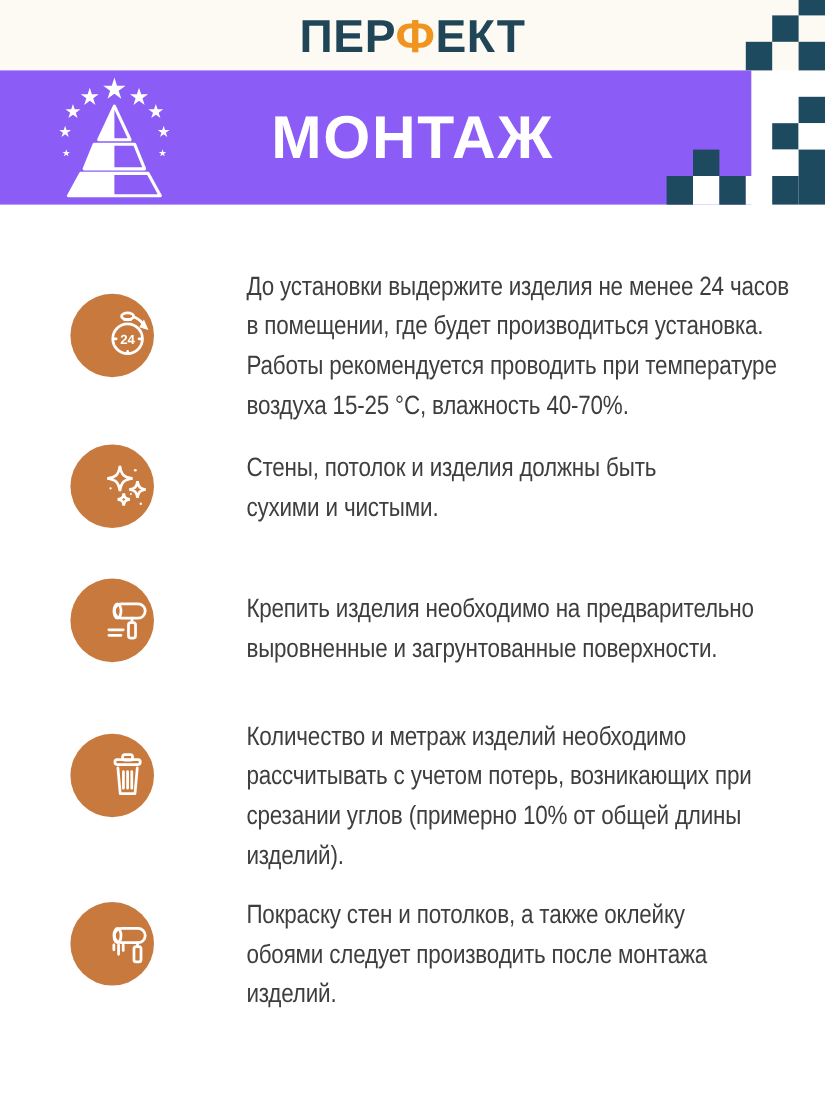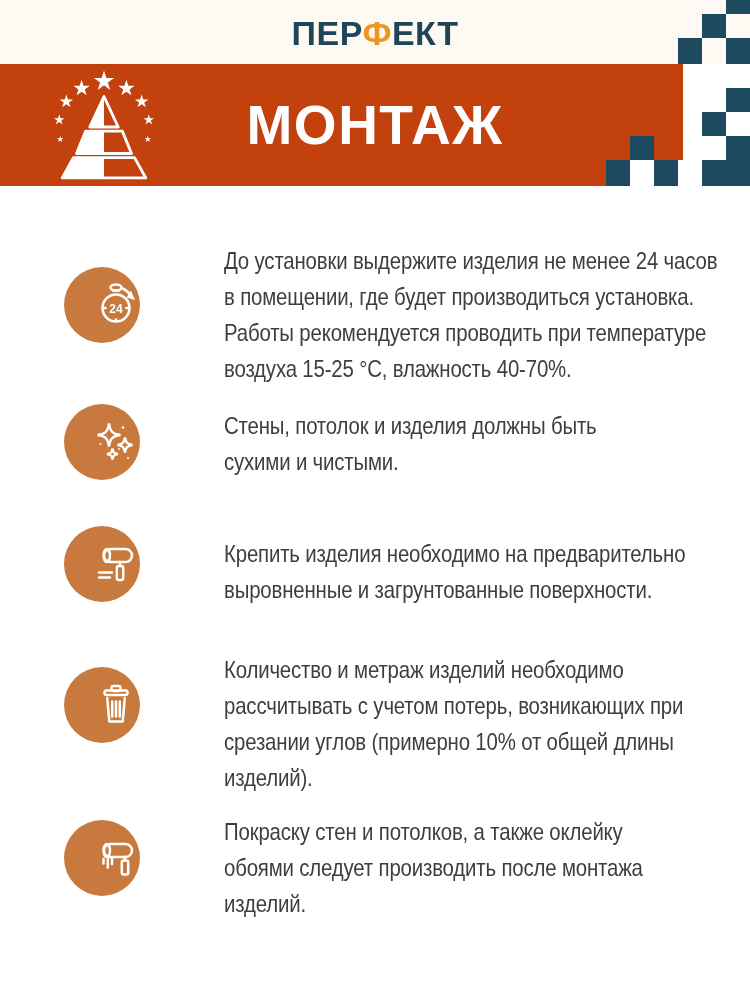--- a/index.html
+++ b/index.html
@@ -3,27 +3,27 @@
 <meta charset="utf-8">
 <style>
   html,body{margin:0;padding:0;}
   .page{
     position:relative;width:750px;height:1000px;overflow:hidden;
     background:#ffffff;font-family:"Liberation Sans","DejaVu Sans",sans-serif;
   }
   .top-strip{position:absolute;left:0;top:0;width:750px;height:64px;background:#fcfaf2;}
   .brand{
     position:absolute;left:0;top:6px;width:750px;height:54px;
-    text-align:center;font-size:34px;font-weight:bold;letter-spacing:.5px;
+    text-align:center;font-size:42px;font-weight:bold;letter-spacing:.5px;
     color:#1f4557;line-height:54px;
   }
   .brand .accent{color:#f0941f;}
   .band{
     position:absolute;left:0;top:64px;width:683px;height:122px;
-    background:#c2410c;
+    background:#8b5cf6;
   }
   .band-title{
     position:absolute;left:0;top:0;width:750px;height:122px;
     text-align:center;line-height:122px;font-size:55px;font-weight:bold;
     letter-spacing:1.5px;color:#ffffff;
   }
   .tree{position:absolute;left:50px;top:4px;}
   .sq{position:absolute;}
   .sq.n{background:#1d4a5e;}
   .sq.w{background:#ffffff;}

